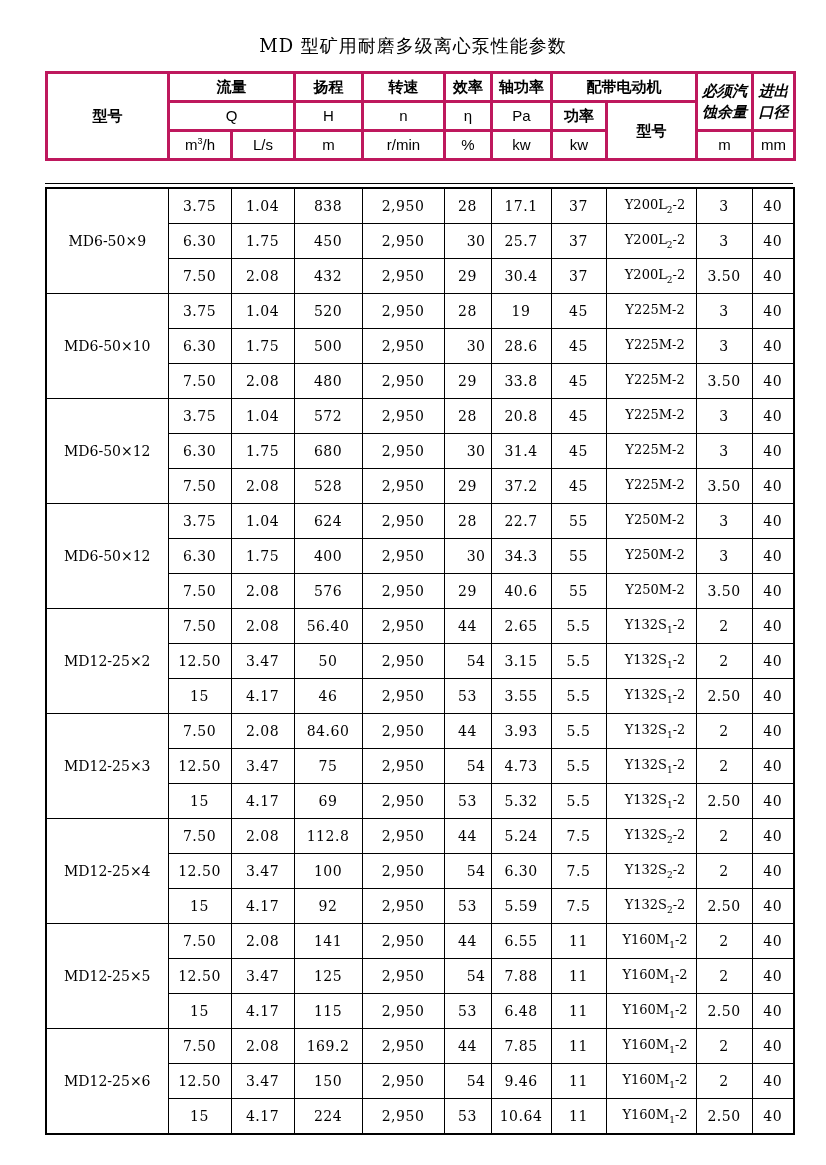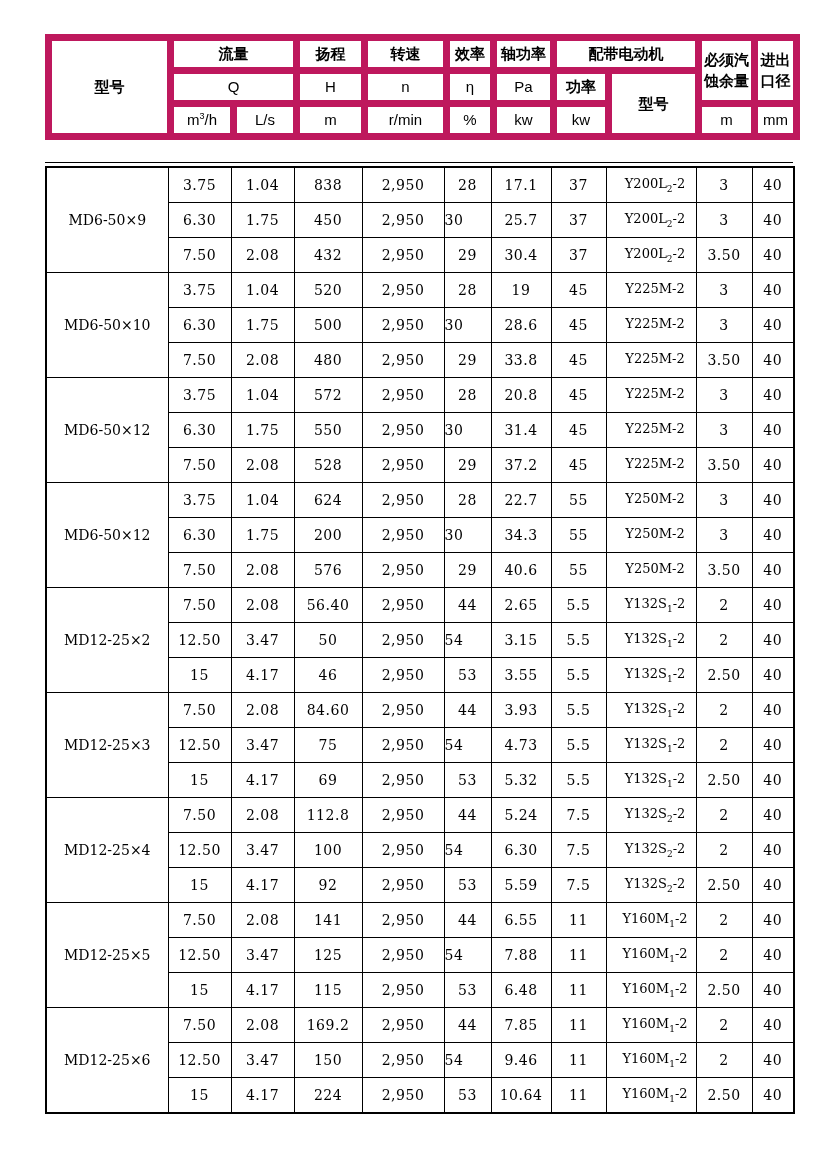--- a/index.html
+++ b/index.html
@@ -10,45 +10,46 @@
   .page { padding-top:34px; }
   .doc-title {
     text-align:center; font-size:18px; font-weight:normal;
     letter-spacing:1px; margin:0 0 13px 0;
     font-family:"DejaVu Serif", serif;
   }
   table { border-collapse:collapse; table-layout:fixed; width:748px; }
   .tbl { margin-left:45px; }
   .hdr { border:2px solid #000; }
   .hdr td {
-    border:7px solid #be185d; text-align:center; vertical-align:middle;
+    border:3px solid #be185d; text-align:center; vertical-align:middle;
     height:26px; padding:0; font-family:"Liberation Sans", sans-serif;
     font-weight:bold; font-size:15px; line-height:1.2;
   }
   .hdr td.lat { font-weight:normal; font-size:15px; }
   .hdr td.lat sup { font-size:9px; }
-  .two-line span { display:block; line-height:1.35; }
+  .two-line span { display:block; line-height:1.35;font-style:italic; }
   .gap { height:22px; }
   .body-wrap { margin-left:45px; width:748px; border-top:1px solid #000; padding-top:3px; }
   .bdy { border:2px solid #000; }
   .bdy td {
     border:1px solid #000; text-align:center; vertical-align:middle;
     height:34px; padding:0; font-size:14px; letter-spacing:0.5px;
     font-family:"DejaVu Serif", serif;
   }
   .bdy td.model { font-size:14px; letter-spacing:0;margin-top:16px; }
   .bdy td.motor { font-size:13px; letter-spacing:0;padding-left:8px; }
   .bdy td.motor sub { font-size:9px; }
-  .bdy td.ar { text-align:left; padding-right:5px; }
+  .bdy td.ar { text-align:right; padding-right:5px; }
 </style>
 </head>
 <body>
 
 <div class="page">
 
+  <div class="doc-title">MD 型矿用耐磨多级离心泵性能参数</div>
 
   <table class="tbl hdr">
     <colgroup>
       <col style="width:122px">
         <col style="width:63px">
         <col style="width:63px">
       <col style="width:68px">
         <col style="width:82px">
         <col style="width:47px">
       <col style="width:60px">
@@ -201,21 +202,21 @@
     <td>28</td>
     <td>20.8</td>
     <td>45</td>
     <td class="motor"><span>Y225M</span><sub></sub><span>-2</span></td>
     <td>3</td>
     <td>40</td>
   </tr>
   <tr>
     <td>6.30</td>
     <td>1.75</td>
-    <td>550</td>
+    <td>680</td>
     <td>2,950</td>
     <td class="ar">30</td>
     <td>31.4</td>
     <td>45</td>
     <td class="motor"><span>Y225M</span><sub></sub><span>-2</span></td>
     <td>3</td>
     <td>40</td>
   </tr>
   <tr>
     <td>7.50</td>
@@ -239,21 +240,21 @@
     <td>28</td>
     <td>22.7</td>
     <td>55</td>
     <td class="motor"><span>Y250M</span><sub></sub><span>-2</span></td>
     <td>3</td>
     <td>40</td>
   </tr>
   <tr>
     <td>6.30</td>
     <td>1.75</td>
-    <td>200</td>
+    <td>400</td>
     <td>2,950</td>
     <td class="ar">30</td>
     <td>34.3</td>
     <td>55</td>
     <td class="motor"><span>Y250M</span><sub></sub><span>-2</span></td>
     <td>3</td>
     <td>40</td>
   </tr>
   <tr>
     <td>7.50</td>

